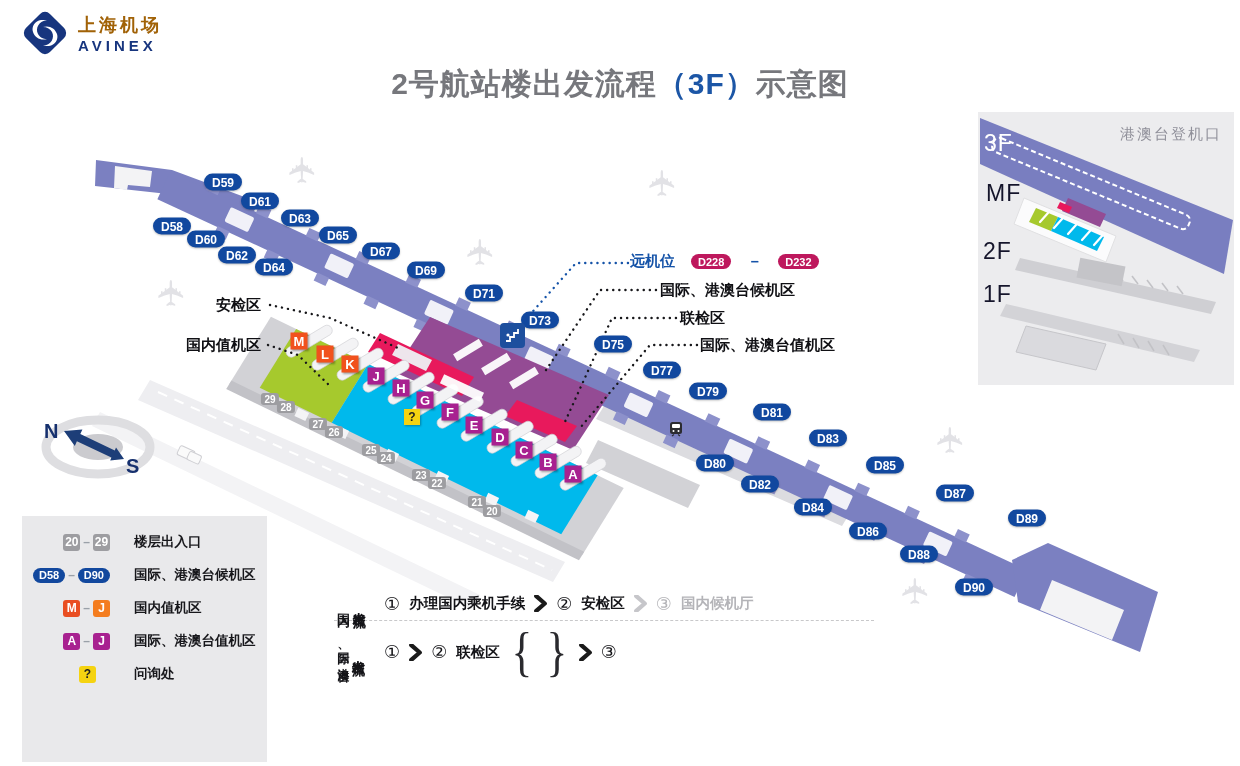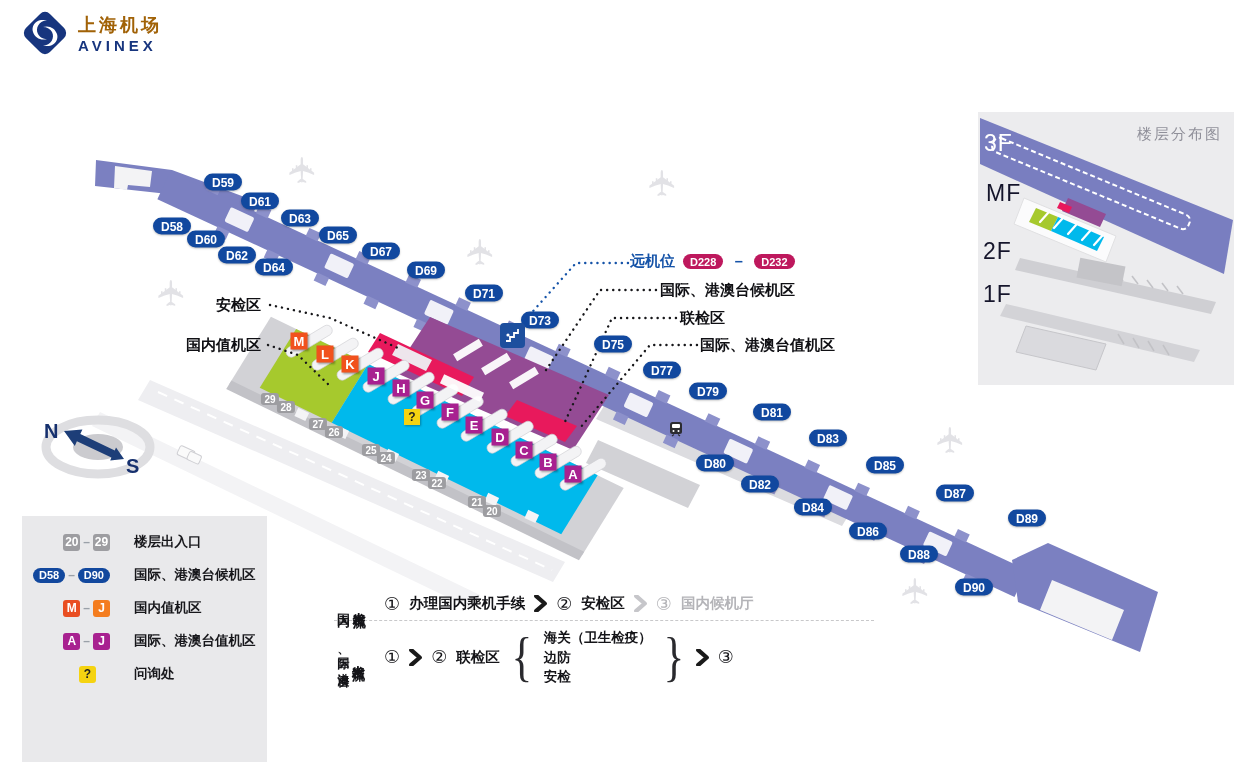--- a/index.html
+++ b/index.html
@@ -24,21 +24,21 @@
         box-shadow:0 1px 2px rgba(0,0,0,.25);}
   .ent{position:absolute;transform:translate(-50%,-50%);background:#9d9da1;color:#fff;
        font-size:10px;font-weight:bold;padding:0.5px 3.5px;border-radius:3px;}
   .letter{position:absolute;transform:translate(-50%,-50%);width:17px;height:17px;color:#fff;
           font-size:13px;font-weight:bold;display:flex;align-items:center;justify-content:center;
           box-shadow:1px 1px 2px rgba(0,0,0,.35);}
   .help{position:absolute;transform:translate(-50%,-50%);width:16px;height:16px;background:#f5d311;
         color:#222;font-size:12px;font-weight:bold;display:flex;align-items:center;justify-content:center;
         box-shadow:1px 1px 2px rgba(0,0,0,.3);}
   .maplabel{position:absolute;font-size:15px;font-weight:bold;color:#101014;white-space:nowrap;}
-  .remote{position:absolute;left:630px;top:252px;display:flex;gap:8px;align-items:center;
+  .remote{position:absolute;left:630px;top:252px;display:flex;gap:16px;align-items:center;
           color:#1553a8;font-weight:bold;font-size:15px;white-space:nowrap;}
   .remote .rbadge{background:#be185d;color:#fff;font-size:11px;font-weight:bold;padding:1.5px 7px;border-radius:9px;}
   .mapicon{position:absolute;}
   .esc{width:25px;height:25px;background:#1d4f9e;border-radius:4px;display:flex;align-items:center;justify-content:center;}
 
   
   .legend{position:absolute;left:22px;top:516px;width:245px;height:246px;background:#e9e9eb;
           display:flex;flex-direction:column;gap:13px;padding-top:16px;box-sizing:border-box;}
   .lrow{display:flex;align-items:center;height:20px;}
   .lb{width:88px;display:flex;justify-content:flex-end;align-items:center;gap:3px;}
@@ -84,20 +84,23 @@
       <path d="M25 10 c-8 1 -12 8 -9 14 c1.5 3 5 5 9 5 c-6 2 -12 -1 -14 -7 c-1.8 -5.5 2 -11 8 -12 z" fill="#fff"></path>
       <path d="M21 36 c8 -1 12 -8 9 -14 c-1.5 -3 -5 -5 -9 -5 c6 -2 12 1 14 7 c1.8 5.5 -2 11 -8 12 z" fill="#fff"></path>
     </svg>
     <div class="logo-text">
       <div class="logo-cn">上海机场</div>
       <div class="logo-en">AVINEX</div>
     </div>
   </div>
 
   
+  <div class="title">
+    <span>2号航站楼出发流程</span><span class="hl">（3F）</span><span>示意图</span>
+  </div>
 
   
   <svg class="abs" style="left:0;top:0" width="1240" height="766">
 
     <g>
       <polygon points="150,380 565,562 553,582 138,400" fill="#eeeef1"></polygon>
       <polygon points="100,412 480,595 472,609 92,426" fill="#f3f3f5"></polygon>
       <line x1="158" y1="392" x2="552" y2="570" stroke="#ffffff" stroke-width="2" stroke-dasharray="10 8"></line>
       <g>
         <rect x="178" y="448" width="16" height="10" rx="2" fill="#fafafa" stroke="#cfcfd3" transform="rotate(25 186 453)"></rect>
@@ -308,21 +311,21 @@
         <polygon points="28,192 222,238 216,250 22,204" fill="#d3d3d7"></polygon>
         <g stroke="#c2c2c6" stroke-width="1.5">
           <line x1="140" y1="222" x2="146" y2="232"></line>
             <line x1="155" y1="226" x2="161" y2="236"></line>
           <line x1="170" y1="229" x2="176" y2="239"></line>
             <line x1="185" y1="233" x2="191" y2="243"></line>
         </g>
         <polygon points="48,214 128,232 118,258 38,240" fill="#dadade" stroke="#c6c6ca"></polygon>
       </g>
     </svg>
-    <div class="inset-title">楼层分布图</div>
+    <div class="inset-title">港澳台登机口</div>
     <div data-each="inset.floors"><div class="floor-label" style="left: 6px; top: 18px; position: absolute; color: rgb(255, 255, 255);">3F</div><div class="floor-label" style="left: 8px; top: 68px; position: absolute; color: rgb(21, 21, 43);">MF</div><div class="floor-label" style="left: 5px; top: 126px; position: absolute; color: rgb(21, 21, 43);">2F</div><div class="floor-label" style="left: 5px; top: 169px; position: absolute; color: rgb(21, 21, 43);">1F</div></div>
   </div>
 
   
   <div class="legend">
     <div class="lrow">
       <span class="lb">
         <span class="sqb gray">20</span>
         <span class="ldash">–</span>
         <span class="sqb gray">29</span>
@@ -390,25 +393,20 @@
         <span class="vlab">出发流程</span>
       </div>
       <div class="steps">
         <span class="cnum">①</span>
         <svg class="chev" width="13" height="17" viewBox="0 0 12 16">
             <path d="M2,1 L10,8 L2,15" fill="none" stroke="#1a1a1a" stroke-width="4" stroke-linecap="round" stroke-linejoin="round"></path>
           </svg>
         <span class="cnum">②</span>
         <span>联检区</span>
         <span class="brace">{</span>
-        <span class="bl">
-          <div>海关（卫生检疫）</div>
-          <div>边防</div>
-          <div>安检</div>
-        </span>
         <span class="brace">}</span>
         <svg class="chev" width="13" height="17" viewBox="0 0 12 16">
             <path d="M2,1 L10,8 L2,15" fill="none" stroke="#1a1a1a" stroke-width="4" stroke-linecap="round" stroke-linejoin="round"></path>
           </svg>
         <span class="cnum">③</span>
       </div>
     </div>
   </div>
 
 </div>

